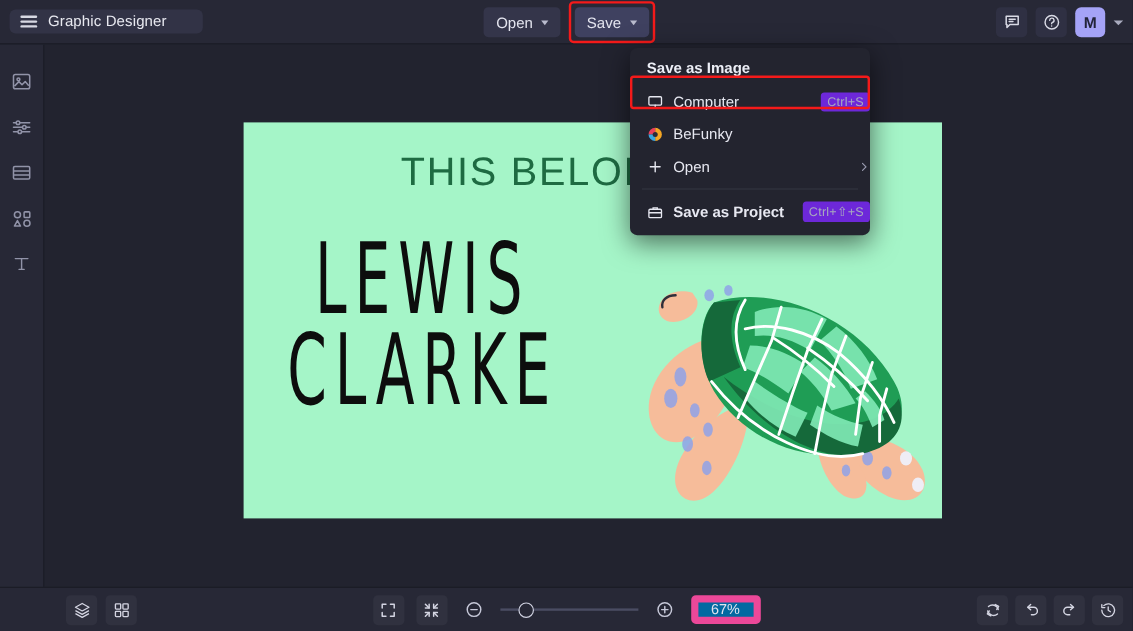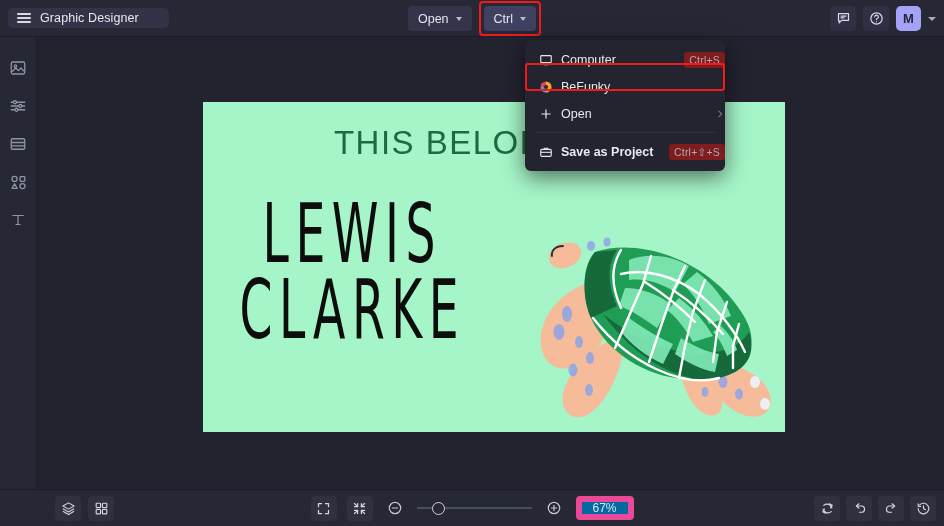--- a/index.html
+++ b/index.html
@@ -123,21 +123,21 @@
     padding: 4px 14px 7px 14px;
   }
   .menu-row {
     display: flex; align-items: center;
     height: 27px; padding: 0 0 0 14px;
     color: #e7e8f1; font-size: 12.5px; position: relative;
   }
   .menu-row .mi { width: 22px; display: flex; align-items: center; }
   .menu-row .mlabel { flex: 1; }
   .kbd {
-    background: #7f1d1d; color: #a8aabd; font-size: 10.5px;
+    background: #6d28d9; color: #a8aabd; font-size: 10.5px;
     border-radius: 3px; padding: 2px 5px; letter-spacing: .2px;
   }
   .menu-sep { height: 1px; background: #33343f; margin: 5px 10px 5px 10px; }
   .menu-row.bold .mlabel { font-weight: bold; }
   .arrow-r { color: #9a9cb0; font-size: 12px; }
   .hl-ring {
     position: absolute; left: 0px; top: 23px; width: 200px; height: 28px;
     border: 2.5px solid #f41a1a; border-radius: 3px; z-index: 45; pointer-events: none;
   }
 
@@ -188,21 +188,21 @@
       <span class="brand-label">Graphic Designer</span>
     </div>
 
     <div class="topbar-center">
       <div class="topbtn">
         <span>Open</span>
         <span class="chev"></span>
       </div>
       <div class="save-wrap">
         <div class="topbtn save">
-          <span>Ctrl</span>
+          <span>Save</span>
           <span class="chev"></span>
         </div>
         <span class="save-ring"></span>
       </div>
     </div>
 
     <div class="topright">
       <div class="iconbtn">
         <svg width="15" height="15" viewBox="0 0 24 24" fill="none" stroke="#d9dae5" stroke-width="2">
           <path d="M4 4h16v11H9l-4 4v-4H4z" stroke-linejoin="round"></path>
@@ -321,20 +321,21 @@
           <path d="M194 80 L184 110 L180 140"></path>
           <path d="M206 102 L200 124 L200 146"></path>
           <path d="M140 68 C158 80 176 96 190 112"></path>
           <path d="M112 60 C128 70 146 84 162 100"></path>
         </g>
       </svg>
     </div>
   </div>
 
   <div class="menu">
+    <div class="menu-header">Save as Image</div>
 
     <div class="menu-row">
       <span class="mi">
         <svg width="14" height="14" viewBox="0 0 24 24" fill="none" stroke="#e7e8f1" stroke-width="1.9">
           <rect x="3" y="4.5" width="18" height="12" rx="1.5"></rect>
           <path d="M9 20h6M12 16.5V20" stroke-linecap="round"></path>
         </svg>
       </span>
       <span class="mlabel">Computer</span>
       <span class="kbd">Ctrl+S</span>

